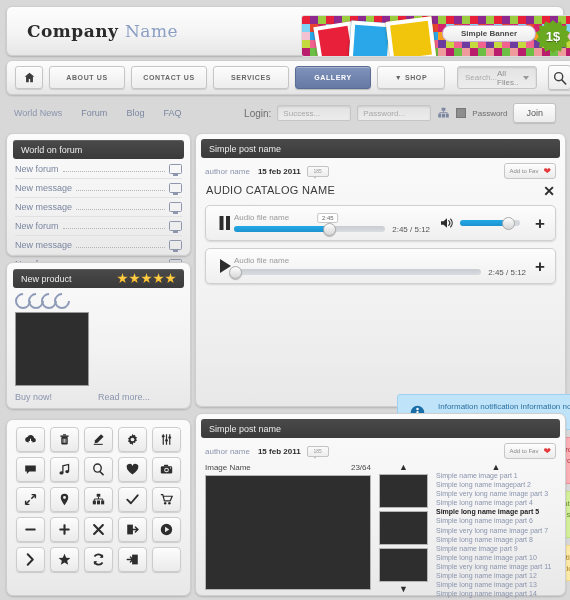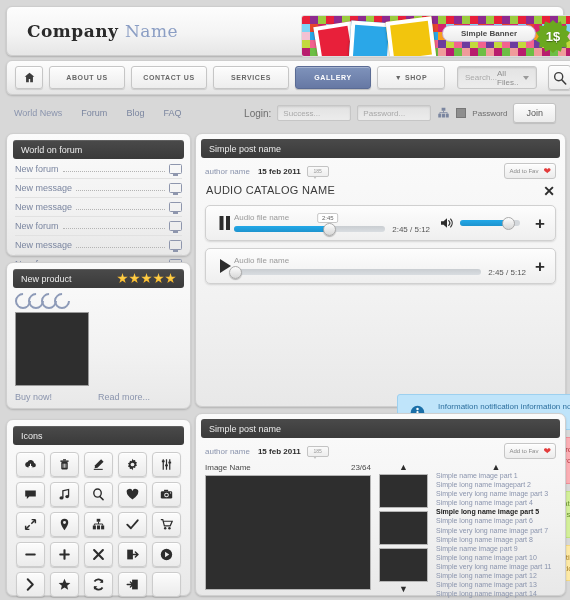--- a/index.html
+++ b/index.html
@@ -584,21 +584,20 @@
     <div class="prodbody">
       <div class="prodimg"></div>
     </div>
     <div class="prodlinks">
       <a>Buy now!</a>
       <a class="rm">Read more...</a>
     </div>
   </div>
 
   <div class="panel iconspanel">
-    <div class="wtitle">Icons</div>
     <div class="icongrid" id="icon-grid">
         <div class="ibtn">
           <svg width="13" height="13" viewBox="0 0 16 16">
             <path d="M12.5 6.2A4.3 4.3 0 004.3 5 3.3 3.3 0 004 11.5h8.3a2.7 2.7 0 00.2-5.3z" fill="#2d2d2d"></path>
             <path d="M8 7v4.5M6 10l2 2.2L10 10" stroke="#fff" stroke-width="1.3" fill="none"></path>
           </svg>
         </div>
         <div class="ibtn">
           <svg width="13" height="13" viewBox="0 0 16 16">
             <rect x="4" y="5" width="8" height="9" rx="1" fill="#2d2d2d"></rect>

